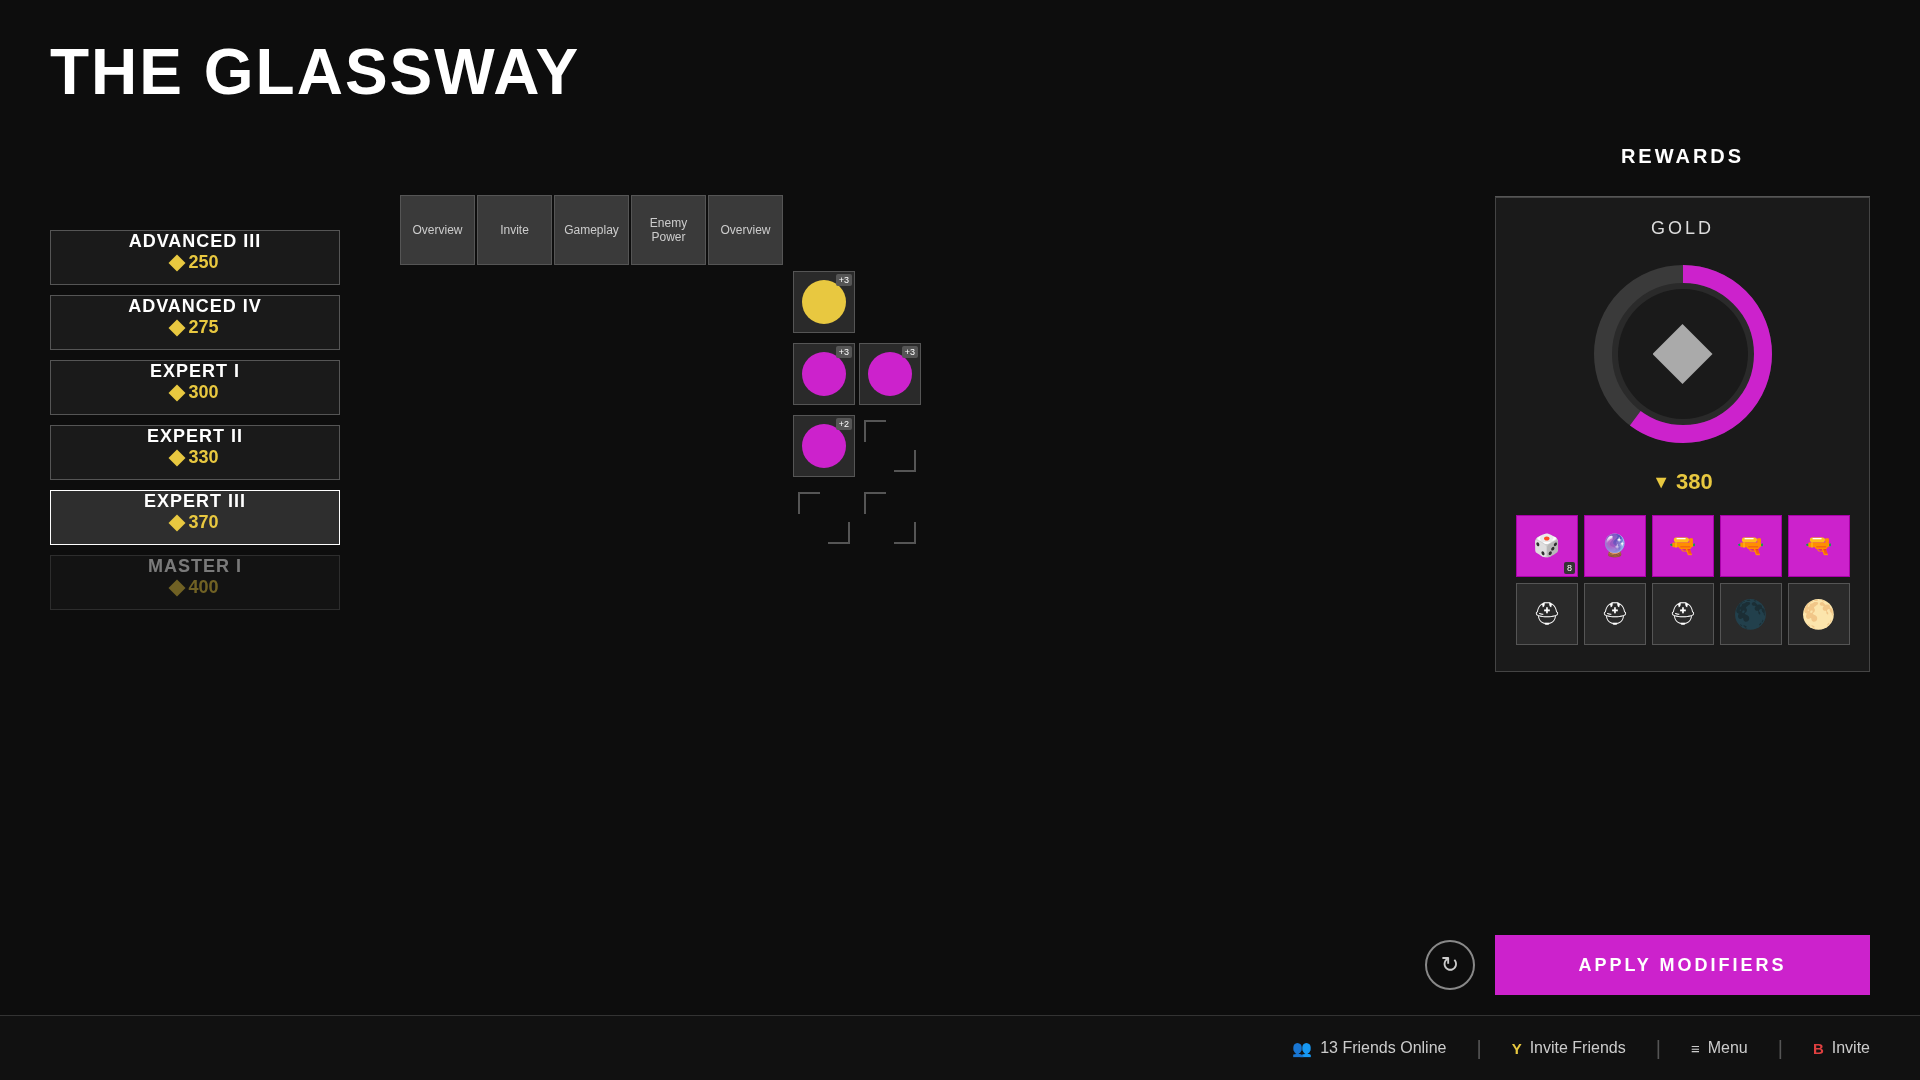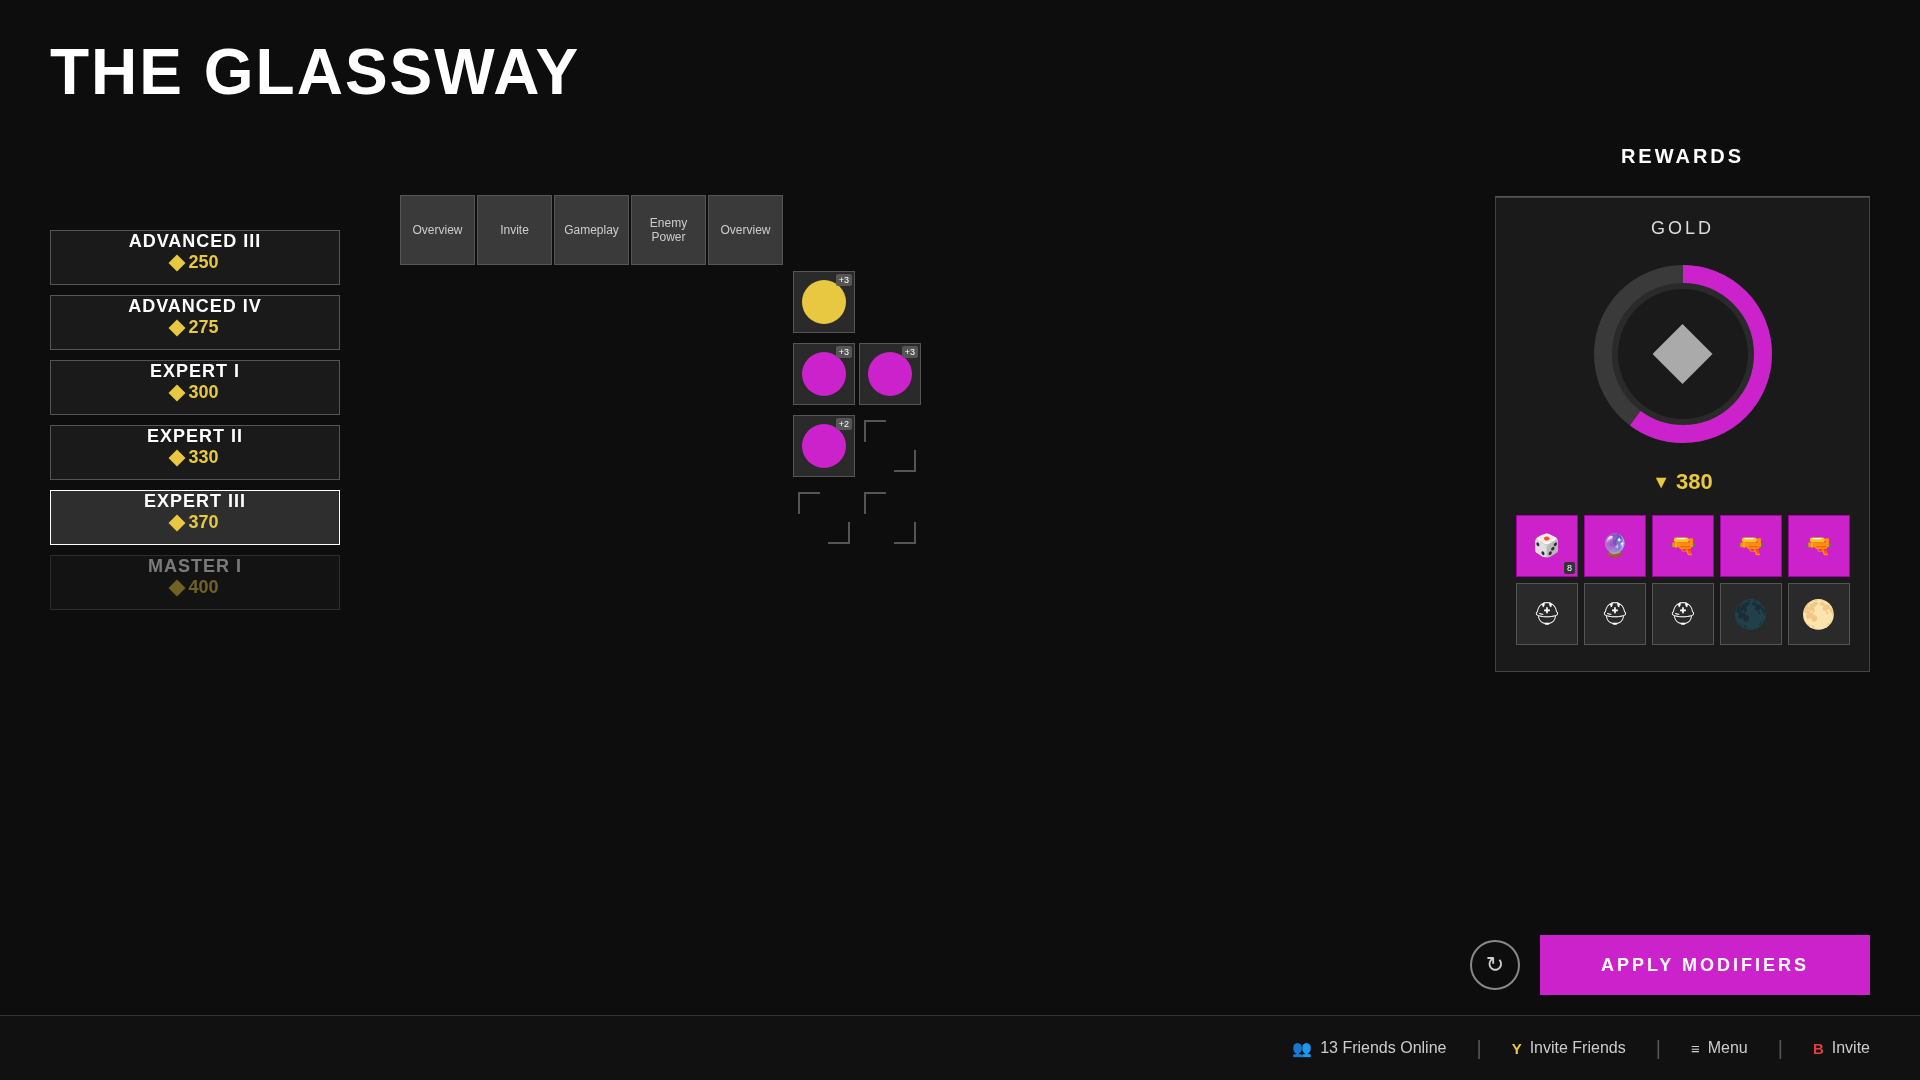--- a/index.html
+++ b/index.html
@@ -304,21 +304,21 @@
       border: 2px solid #888;
       border-radius: 50%;
       display: flex;
       align-items: center;
       justify-content: center;
       cursor: pointer;
       font-size: 22px;
       color: #ccc;
     }
     .apply-btn {
-      width: 330px;
+      width: 375px;
       height: 60px;
       background: #cc22cc;
       border: none;
       color: #fff;
       font-size: 18px;
       font-weight: bold;
       letter-spacing: 3px;
       cursor: pointer;
       display: flex;
       align-items: center;

